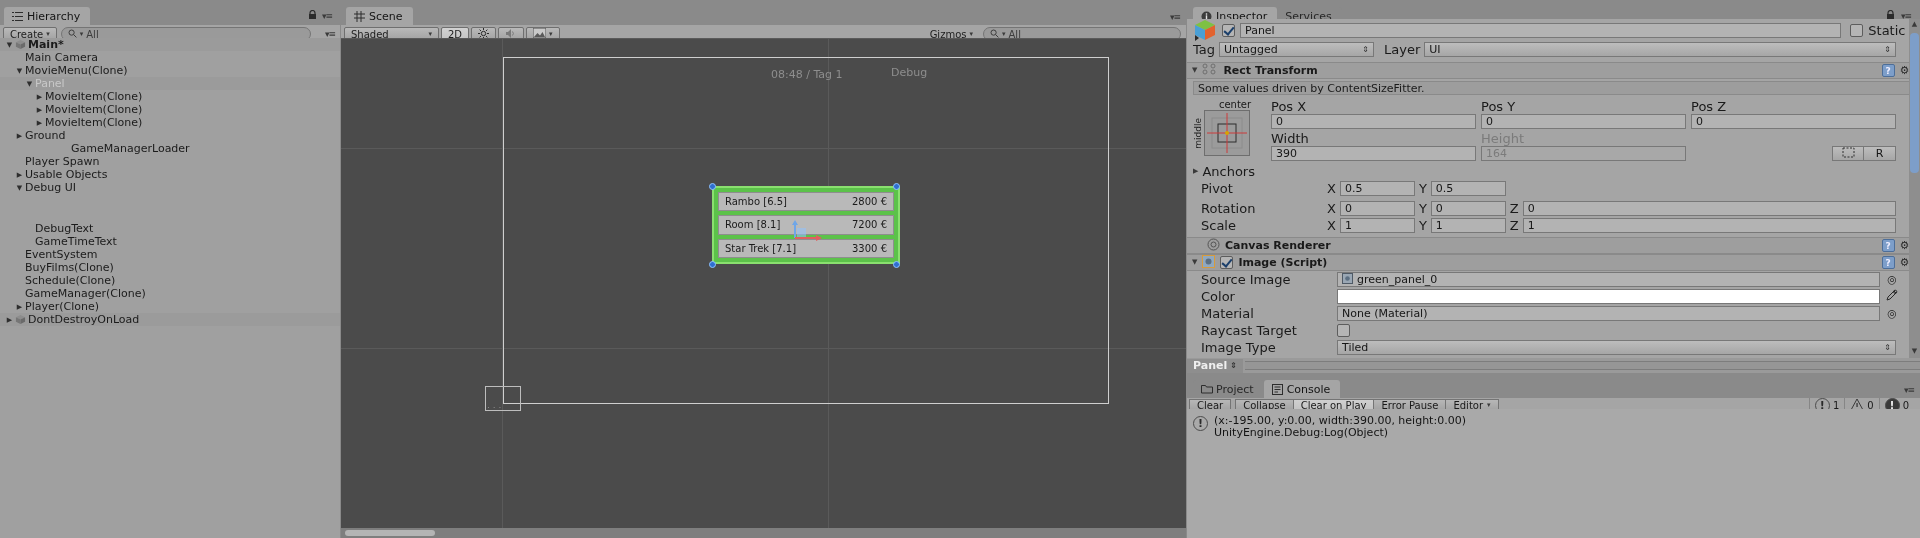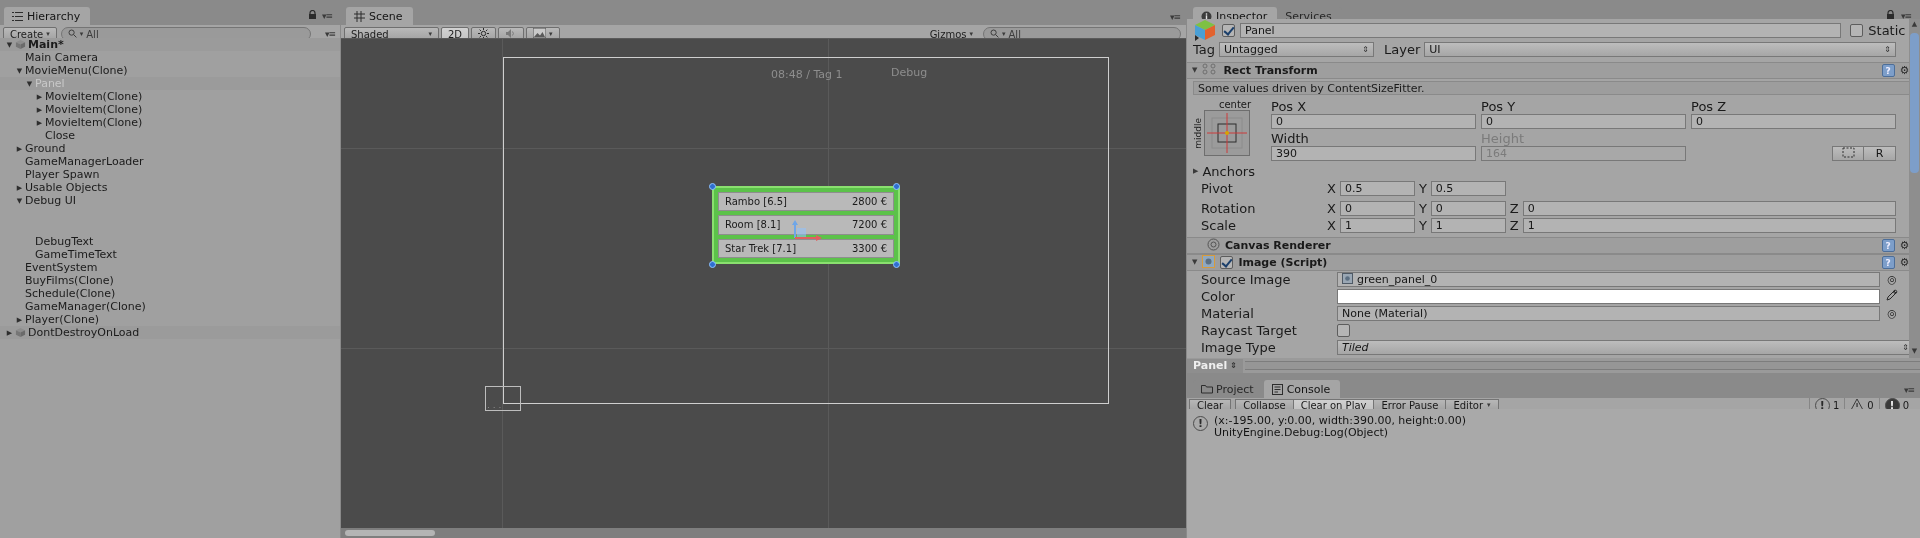--- a/index.html
+++ b/index.html
@@ -264,29 +264,25 @@
           <span class="hier-label">MovieItem(Clone)</span>
         </div>
         <div class="hier-row" style="padding-left: 34px;">
           <span class="arrow">▶</span>
           <span class="hier-label">MovieItem(Clone)</span>
         </div>
         <div class="hier-row" style="padding-left: 34px;">
           <span class="arrow">▶</span>
           <span class="hier-label">MovieItem(Clone)</span>
         </div>
-        <div class="hier-row" style="padding-left: 34px;">
-          <span class="arrow empty">·</span>
-          <span class="hier-label">Close</span>
-        </div>
         <div class="hier-row" style="padding-left: 14px;">
           <span class="arrow">▶</span>
           <span class="hier-label">Ground</span>
         </div>
-        <div class="hier-row" style="padding-left: 14px;">
+        <div class="hier-row" style="padding-left: 14px; gap: 46px;">
           <span class="arrow empty">·</span>
           <span class="hier-label">GameManagerLoader</span>
         </div>
         <div class="hier-row" style="padding-left: 14px;">
           <span class="arrow empty">·</span>
           <span class="hier-label">Player Spawn</span>
         </div>
         <div class="hier-row" style="padding-left: 14px;">
           <span class="arrow">▶</span>
           <span class="hier-label">Usable Objects</span>
@@ -717,21 +713,21 @@
           <span>None (Material)</span>
         </div>
         <span style="width:16px;text-align:center;margin-right:14px;font-size:11px;">◎</span>
       </div>
       <div class="row">
         <span class="lbl" style="width:140px;padding-left:8px;">Raycast Target</span>
         <span class="tick"></span>
       </div>
       <div class="row">
         <span class="lbl" style="width:140px;padding-left:8px;">Image Type</span>
-        <div class="field dropdown" style="flex:1;font-style:italic;">
+        <div class="field dropdown" style="flex:1;margin-right:18px;">
           <span>Tiled</span>
           <span class="dd-arrows">⇕</span>
         </div>
       </div>
       <div class="row">
         <span class="lbl" style="width:140px;padding-left:20px;">Fill Center</span>
         <span class="tick on"></span>
       </div>
 
     </div>

